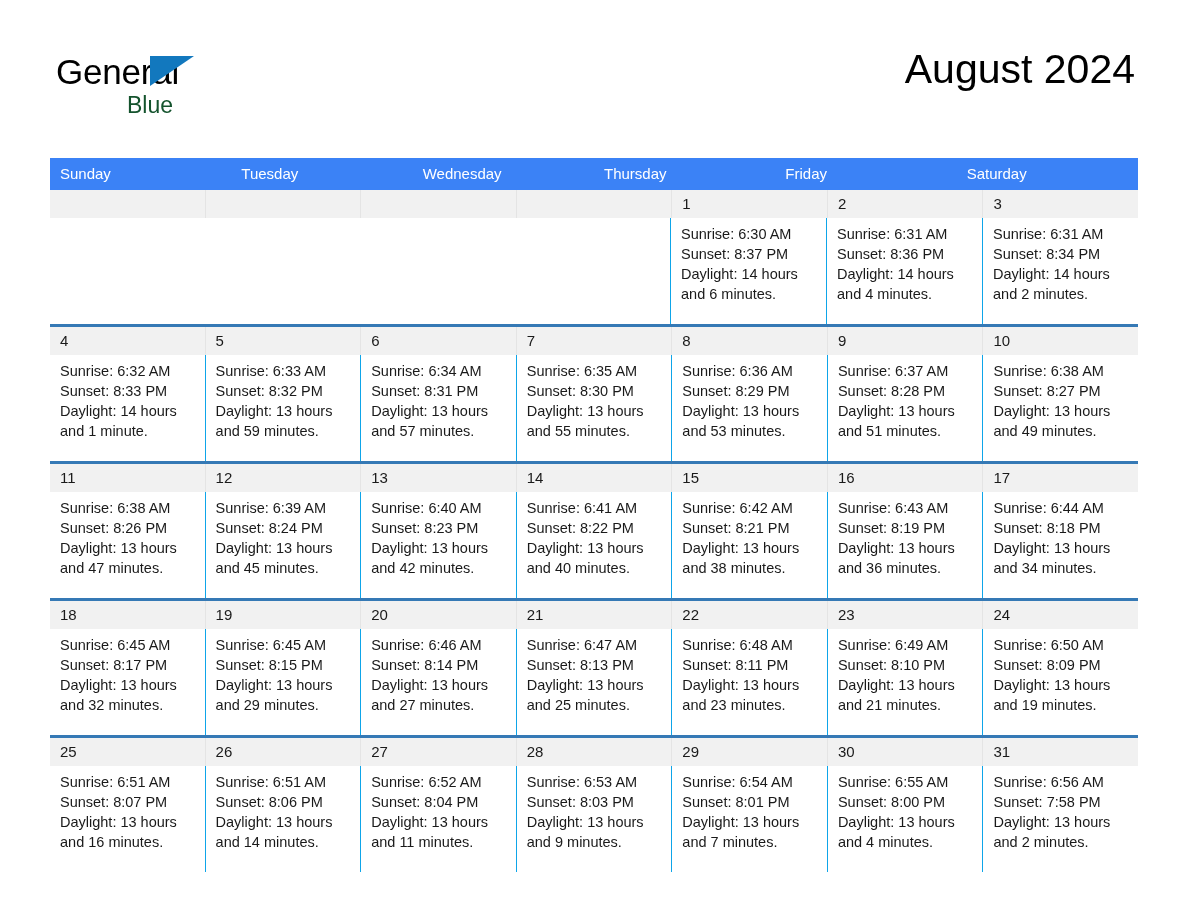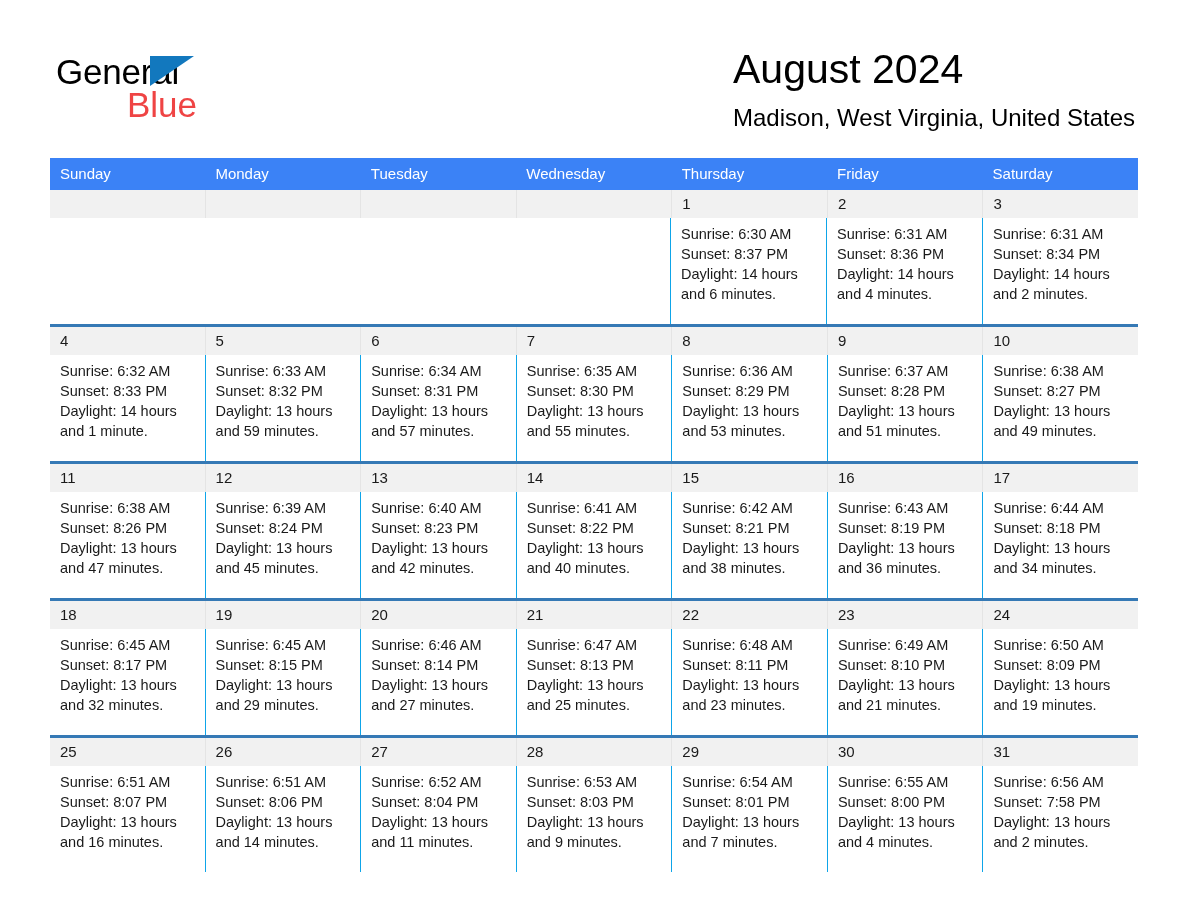--- a/index.html
+++ b/index.html
@@ -53,22 +53,22 @@
     top: 4px;
     width: 0;
     height: 0;
     border-left: 44px solid #1278be;
     border-bottom: 30px solid transparent;
   }
   .logo-blue {
     position: absolute;
     left: 71px;
     top: 33px;
-    font-size: 35px;
-    color: #ef4444;
+    font-size: 23px;
+    color: #14532d;
     line-height: 40px;
     white-space: nowrap;
   }
 
   .title-block {
     position: absolute;
     right: 53px;
     top: 44px;
     text-align: left;
   }
@@ -168,30 +168,28 @@
   <div class="header">
 
     <div class="logo">
       <span class="logo-general">General</span>
       <span class="logo-tri"></span>
       <span class="logo-blue">Blue</span>
     </div>
 
     <div class="title-block">
       <div class="cal-title">August 2024</div>
-      <div class="cal-subtitle">Madison, West Virginia, United States</div>
     </div>
 
   </div>
 
   <div class="calendar">
 
     <div class="weekday-row">
       <div class="weekday-cell">Sunday</div>
-      <div class="weekday-cell">Monday</div>
       <div class="weekday-cell">Tuesday</div>
       <div class="weekday-cell">Wednesday</div>
       <div class="weekday-cell">Thursday</div>
       <div class="weekday-cell">Friday</div>
       <div class="weekday-cell">Saturday</div>
     </div>
 
     <div id="weeks-container">
         <div class="week-row">
           <div class="daynum-band">

